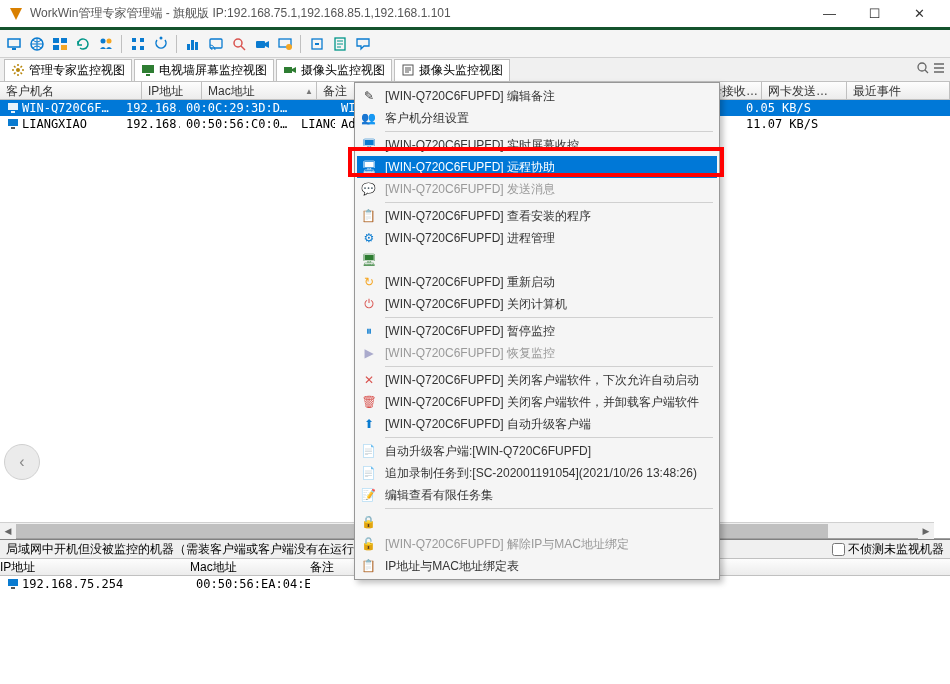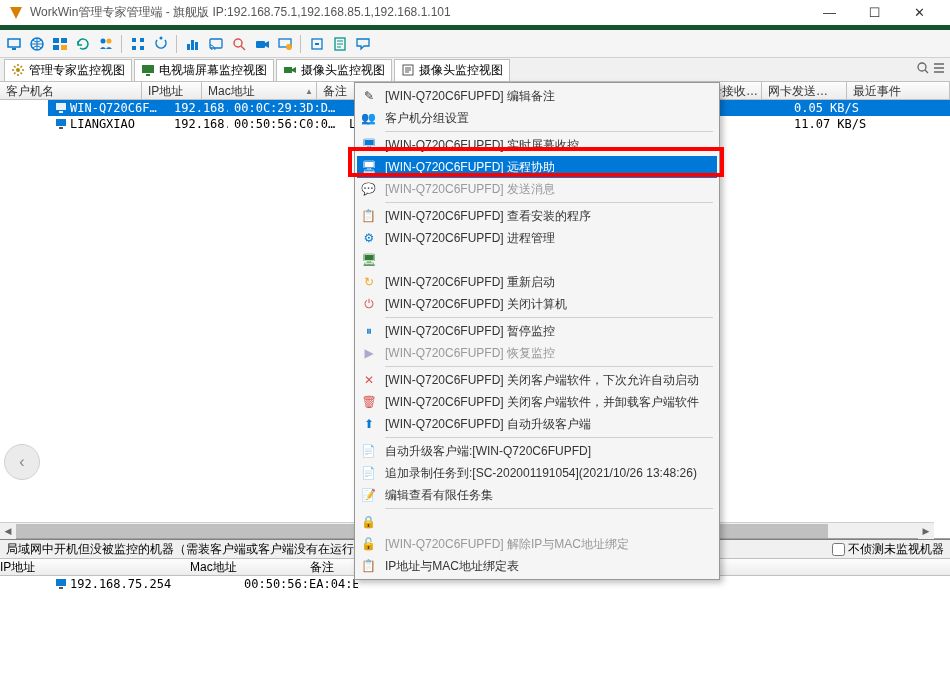--- a/index.html
+++ b/index.html
@@ -1,37 +1,37 @@
 <!DOCTYPE html>
 <html><head>
 <meta charset="utf-8">
 <style>
 * { margin: 0; padding: 0; box-sizing: border-box; }
 body { font-family: "Microsoft YaHei", "SimSun", Arial, sans-serif; font-size: 12px; background: #fff; overflow: hidden; width: 950px; height: 684px; position: relative; }
 
-.titlebar { height: 30px; background: #fff; border-bottom: 5px solid #14532d; display: flex; align-items: center; padding: 8px 8px; }
+.titlebar { height: 30px; background: #fff; border-bottom: 3px solid #14532d; display: flex; align-items: center; padding: 8px 8px; }
 .titlebar .app-icon { width: 16px; height: 16px; margin-right: 6px; }
 .titlebar .title-text { flex: 1; color: #555; font-size: 12px; }
 .titlebar .win-btns { display: flex; }
 .titlebar .win-btn { width: 45px; height: 28px; display: flex; align-items: center; justify-content: center; color: #333; font-size: 13px; }
 
 .toolbar { height: 28px; background: #f5f5f5; border-bottom: 1px solid #d0d0d0; display: flex; align-items: center; padding: 0 4px; gap: 4px; }
 .toolbar .tb-icon { width: 19px; height: 19px; display: flex; align-items: center; justify-content: center; border-radius: 2px; }
 .toolbar .sep { width: 1px; height: 18px; background: #c0c0c0; margin: 0 2px; }
 
 .tabbar { height: 24px; background: #f0f0f0; border-bottom: 1px solid #c0c0c0; display: flex; align-items: center; padding: 0 4px; gap: 2px; }
 .tabbar .tab { display: flex; align-items: center; padding: 2px 6px; gap: 4px; border: 1px solid #c0c0c0; border-bottom: none; background: #fff; font-size: 12px; }
 .tabbar .spacer { flex: 1; }
 .tabbar .tab-icon { width: 14px; height: 14px; }
 
 .main-area { position: relative; height: 457px; background: #fff; border-bottom: 1px solid #a0a0a0; }
 .grid-header { height: 18px; background: linear-gradient(#fdfdfd, #ececec); border-bottom: 1px solid #c0c0c0; display: flex; }
 .grid-header .col { border-right: 1px solid #c0c0c0; padding: 1px 6px; font-size: 12px; color: #333; overflow: hidden; white-space: nowrap; position: relative; }
 .grid-body { position: relative; }
-.grid-row { height: 16px; display: flex; font-size: 12px; font-family: Consolas, monospace; margin-left: 48px; }
+.grid-row { height: 16px; display: flex; font-size: 12px; font-family: Consolas, monospace; }
 .grid-row .cell { padding: 0 6px; overflow: hidden; white-space: nowrap; display: flex; align-items: center; }
 .grid-row.selected { background: #0078d7; color: #fff; }
 .grid-row.selected .cell { color: #fff; }
 .row-icon { width: 14px; height: 14px; margin-right: 2px; flex-shrink: 0; }
 
 .context-menu { position: absolute; left: 354px; top: 0px; width: 366px; background: #f5f5f5; border: 1px solid #979797; box-shadow: 3px 3px 6px rgba(0,0,0,0.25); padding: 2px; z-index: 100; }
 .menu-item { height: 22px; display: flex; align-items: center; padding: 0 8px 0 4px; gap: 8px; font-size: 12px; color: #333; white-space: nowrap; }
 .menu-item.highlighted { background: #0078d7; color: #fff; }
 .menu-item.disabled { color: #999; }
 .menu-item .mi-icon { width: 16px; height: 16px; flex-shrink: 0; display: flex; align-items: center; justify-content: center; }

